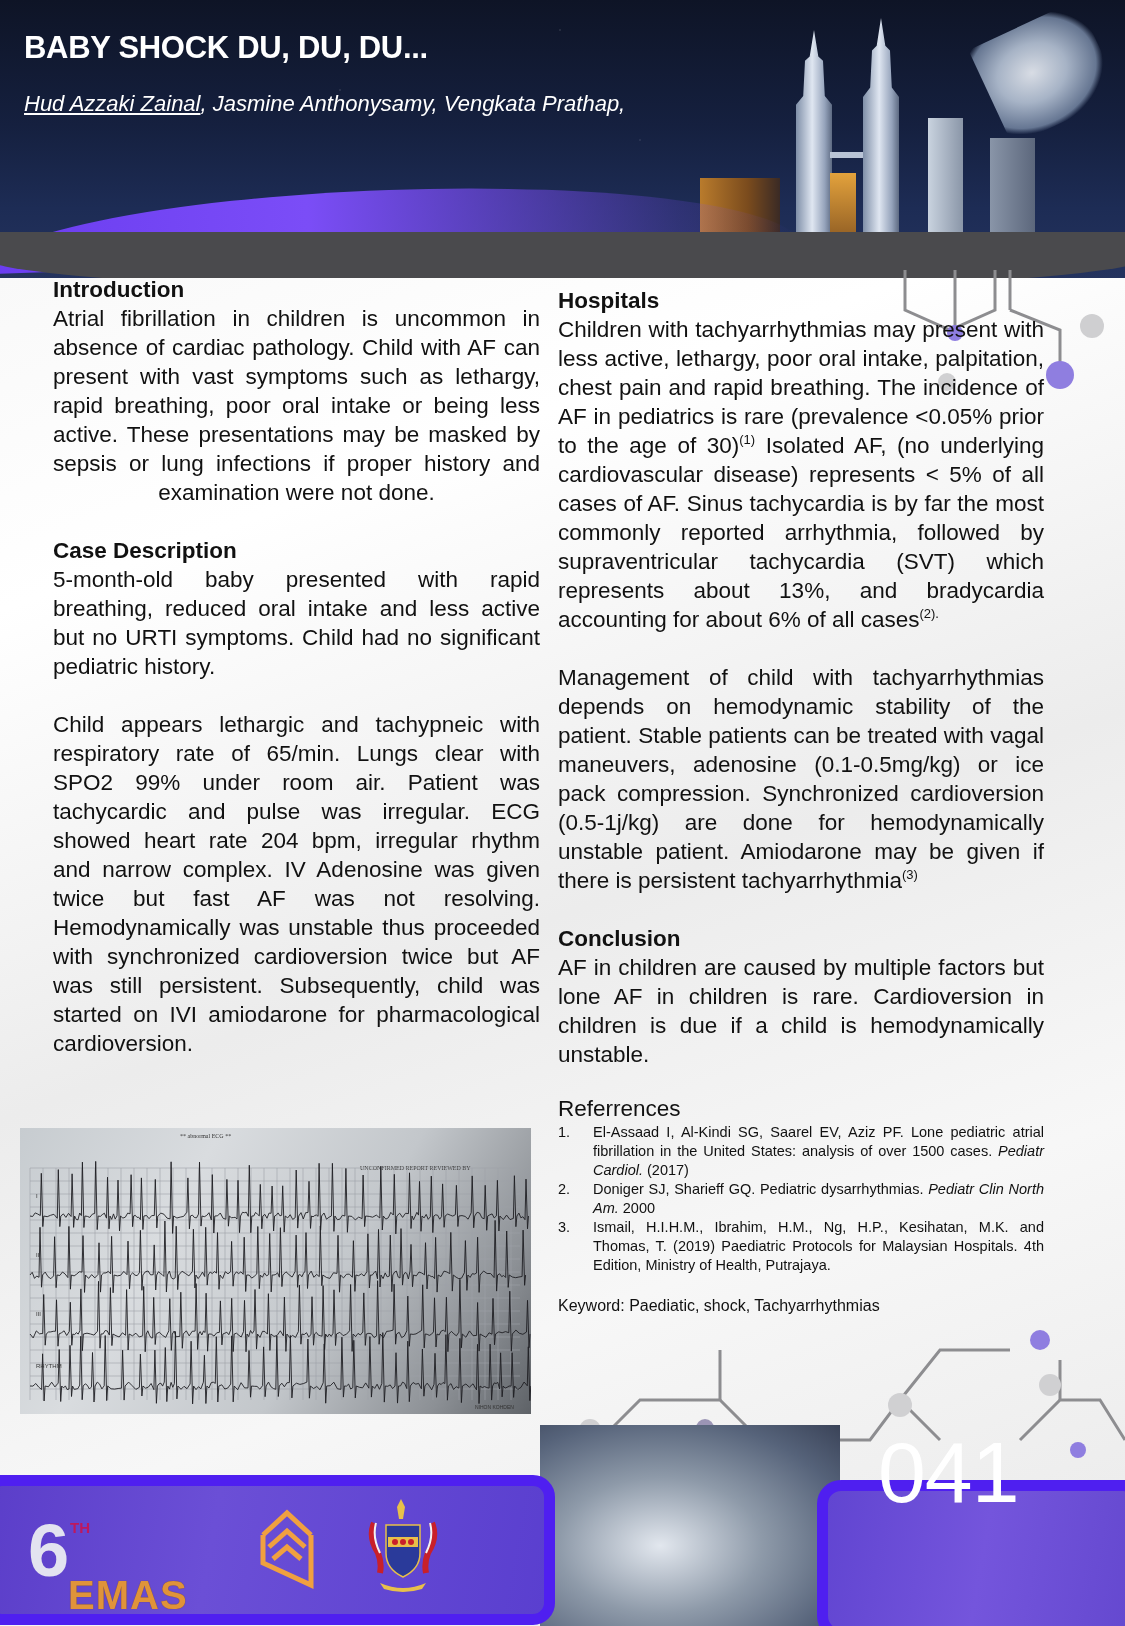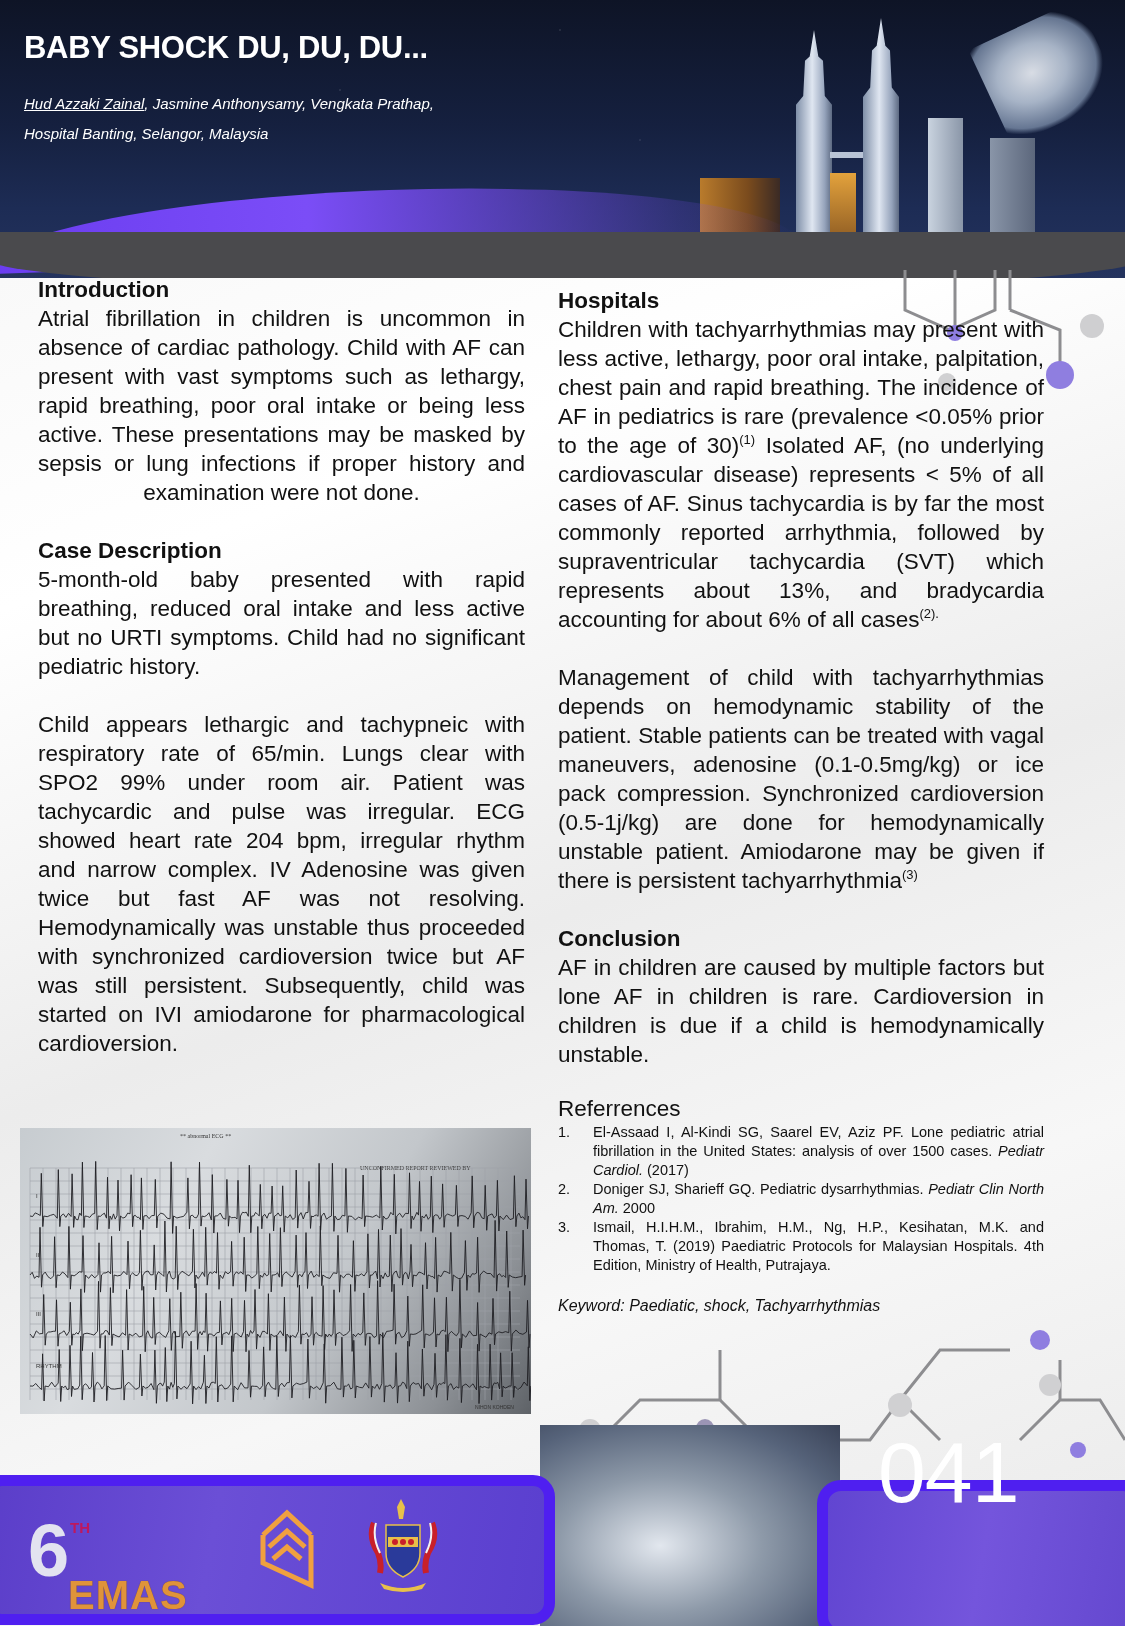--- a/index.html
+++ b/index.html
@@ -24,21 +24,21 @@
       radial-gradient(1px 1px at 340px 90px, rgba(255,255,255,.3), transparent),
       radial-gradient(1px 1px at 560px 30px, rgba(255,255,255,.3), transparent),
       radial-gradient(1px 1px at 640px 140px, rgba(255,255,255,.25), transparent);
   }
   .title {
     position: absolute; left: 24px; top: 30px;
     font-size: 31px; font-weight: bold; color: #fff; letter-spacing: -0.3px;
   }
   .authors {
     position: absolute; left: 24px; top: 89px;
-    font-size: 15px; font-style: italic; color: #fff; line-height: 30px;
+    font-size: 22px; font-style: italic; color: #fff; line-height: 30px;
   }
   .authors .presenter { text-decoration: underline; }
 
   
   .skyline { position: absolute; left: 700px; top: 0; width: 340px; height: 268px; }
   .tower { position: absolute; background: linear-gradient(90deg, #7f8fa8, #dfe6f1 45%, #95a3bb 80%, #5d6a82); }
   .tower.t1 { left: 96px; top: 30px; width: 36px; height: 220px; clip-path: polygon(50% 0, 62% 12%, 75% 14%, 80% 30%, 100% 34%, 100% 100%, 0 100%, 0 34%, 20% 30%, 25% 14%, 38% 12%); }
   .tower.t2 { left: 163px; top: 18px; width: 36px; height: 232px; clip-path: polygon(50% 0, 62% 12%, 75% 14%, 80% 30%, 100% 34%, 100% 100%, 0 100%, 0 34%, 20% 30%, 25% 14%, 38% 12%); }
   .bridge { position: absolute; left: 130px; top: 152px; width: 36px; height: 6px; background: #b9c4d6; }
   .bld { position: absolute; bottom: 10px; }
@@ -61,41 +61,41 @@
     position: absolute; left: -20px; top: 232px; width: 1170px; height: 60px;
     background: #4a4a4d;
     border-radius: 0 0 50% 50% / 0 0 60% 60%;
   }
 
   
   .decor { position: absolute; left: 0; top: 0; width: 1125px; height: 1626px; pointer-events: none; }
 
   
   .col { position: absolute; font-size: 22.5px; line-height: 29px; color: #111; }
-  .col.left { left: 38px; top: 275px; width: 487px; }
+  .col.left { left: 53px; top: 275px; width: 487px; }
   .col.right { left: 558px; top: 286px; width: 486px; }
   .section-title { font-weight: bold; font-size: 22.5px; line-height: 29px; }
   .para { text-align: justify; text-align-last: left; }
   .para.center-last { text-align-last: center; }
   .gap { height: 29px; }
   sup { font-size: 13px; line-height: 0; position: relative; top: -1px; vertical-align: super; }
 
   .ecg {
     position: absolute; left: 20px; top: 1128px; width: 511px; height: 286px;
     background: linear-gradient(120deg, #c7ccd0 0%, #d9dcdf 30%, #c3c7cb 60%, #8c9095 85%, #5e6267 100%);
     overflow: hidden;
   }
   .ecg svg { position: absolute; left: 0; top: 0; }
 
   .refs-title { font-size: 22.5px; line-height: 28px; margin-top: 0; }
   .ref-list { list-style: none; font-size: 14.5px; line-height: 19px; }
   .ref-list li { display: flex; text-align: justify; text-align-last: left; }
   .ref-list .num { width: 35px; flex: none; }
   .ref-list .txt { flex: 1; }
-  .keyword { font-style: italic; font-size: 16px; line-height: 22px; margin-top: 20px; }
+  .keyword { font-size: 16px; line-height: 22px; margin-top: 20px; }
 
   
   .footer-clouds {
     position: absolute; left: 540px; top: 1425px; width: 300px; height: 201px;
     background: radial-gradient(ellipse at 40% 60%, #e2e7ee 0%, #8e9aa9 40%, #56637a 75%, #3a4358 100%);
   }
   .footer-left {
     position: absolute; left: -20px; top: 1475px; width: 575px; height: 150px;
     background: linear-gradient(100deg, #5b3ec9 0%, #6b4fd6 40%, #5a3fcf 100%);
     border: 11px solid #4f1ff0; border-radius: 22px;
@@ -133,21 +133,20 @@
   </div>
   <div class="ship"></div>
   <div class="wave-purple"></div>
   <div class="wave-grey"></div>
 
   <div class="title">BABY SHOCK DU, DU, DU...</div>
   <div class="authors">
     <div>
       <span class="presenter">Hud Azzaki Zainal</span><span>, Jasmine Anthonysamy, Vengkata Prathap,</span>
     </div>
-    <div>Hospital Banting, Selangor, Malaysia</div>
   </div>
 </div>
 
 <svg class="decor" viewBox="0 0 1125 1626">
   <g stroke="#8d8d90" stroke-width="3" fill="none">
     <polyline points="905,270 905,310 950,330 995,310 995,270"></polyline>
     <polyline points="955,270 955,330"></polyline>
     <polyline points="1010,270 1010,310"></polyline>
     <polyline points="1010,310 1060,330 1060,370"></polyline>
     <polyline points="600,1440 640,1400 720,1400 760,1440"></polyline>

